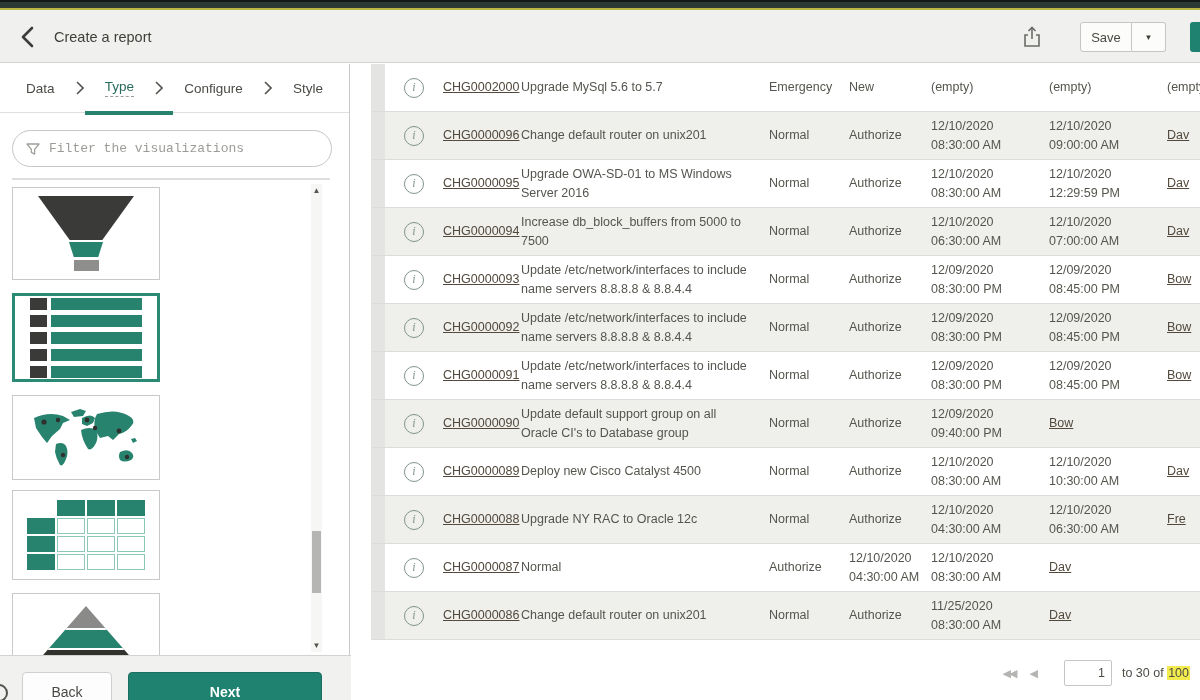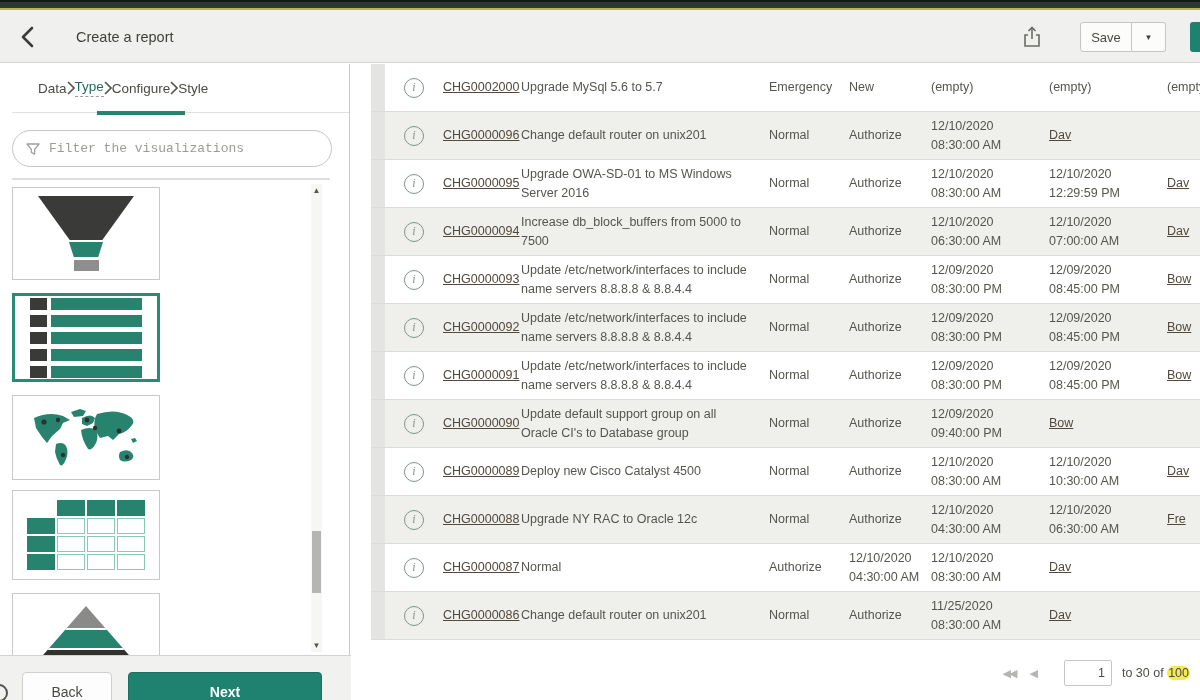--- a/index.html
+++ b/index.html
@@ -6,34 +6,34 @@
   html,body { background:#e9e9e7; }
   body { font-family:"Liberation Sans", sans-serif; }
   .screen { position:relative; width:1200px; height:700px; background:#fff; overflow:hidden; }
 
   
   .topstrip { position:absolute; top:0; left:0; right:0; height:10px; background:#2c3834;
               border-top:2px solid #111816; border-bottom:2px solid #b9b544; }
   .topbar { position:absolute; top:10px; left:0; right:0; height:53px; background:#f0f0ee;
             border-bottom:1px solid #d2d2d0; }
   .back-btn { position:absolute; left:18px; top:14px; width:28px; height:26px; background:none; border:none; cursor:pointer; }
-  .page-title { position:absolute; left:76px; top:19px; font-size:14.5px; color:#3f3f3a; }
+  .page-title { position:absolute; left:54px; top:19px; font-size:14.5px; color:#3f3f3a; }
   .share-btn { position:absolute; right:155px; top:15px; width:24px; height:24px; background:none; border:none; cursor:pointer; }
   .save-btn { position:absolute; right:68px; top:12px; width:52px; height:30px; background:#fcfcfa;
               border:1px solid #c6c6c4; border-radius:3px 0 0 3px; font-size:13px; color:#4a4a45; cursor:pointer; }
   .save-caret-btn { position:absolute; right:34px; top:12px; width:34px; height:30px; background:#fcfcfa;
               border:1px solid #c6c6c4; border-left:none; border-radius:0 3px 3px 0; font-size:8px; color:#3f3f3a; cursor:pointer; }
   .teal-sliver-btn { position:absolute; right:0; top:12px; width:10px; height:30px; background:#1f8170;
               border:none; border-radius:3px 0 0 3px; cursor:pointer; }
 
   
   .panel { position:absolute; top:64px; left:0; width:350px; height:591px; background:#fff;
            border-right:1px solid #c9c9c7; overflow:hidden; }
   .crumbbar { position:relative; height:49px; border-bottom:1px solid #e0e0de;
-              display:flex; align-items:center; padding:3px 26px;margin-left:12px; }
+              display:flex; align-items:center; justify-content:space-between; padding:3px 26px; }
   .crumb { font-size:13.5px; color:#4a4a45; background:none; border:none; cursor:pointer; font-family:inherit; }
   .crumb.active { color:#256b5d; border-bottom:1px dashed #9a9a97; padding-bottom:2px; }
   .crumb-sep { display:flex; align-items:center; }
   .active-bar { position:absolute; left:85px; bottom:-3px; width:88px; height:4px; background:#27836e; }
 
   .filter-wrap { position:absolute; left:12px; top:66px; width:320px; height:37px; border:1px solid #c6c6c4;
                  border-radius:19px; background:#fff; display:flex; align-items:center; padding:0 12px; gap:8px; }
   .filter-wrap input { border:none; outline:none; flex:1; font-size:13px; color:#4a4a45; font-family:Liberation Mono, monospace; background:transparent; }
   .filter-wrap input::placeholder { color:#9b9b97; }
 
@@ -105,21 +105,21 @@
   .assignee { overflow:hidden; white-space:nowrap; }
 
   
   .pager { position:absolute; top:596px; right:10px; display:flex; align-items:center; }
   .pager-first, .pager-prev { background:none; border:none; color:#b4b4b2; font-size:11px; cursor:pointer; padding:0; }
   .pager-first { letter-spacing:-2px; margin-right:14px; }
   .pager-prev { margin-right:26px; }
   .pager-input { width:48px; height:26px; border:1px solid #c6c6c4; border-radius:2px; text-align:right;
                  padding-right:6px; font-size:12.5px; color:#4a4a45; font-family:inherit; margin-right:10px; }
   .pager-label { font-size:12.5px; color:#4c4c47; }
-  .pager-total { background:#f3ea4d; padding:0 1px;border-radius:7px; }
+  .pager-total { background:#f3ea4d; padding:0 1px; }
 
   svg { display:block; }
 </style>
 </head>
 <body>
 
 <div class="screen">
 
   <div class="topstrip"></div>
 
@@ -300,20 +300,21 @@
       <div class="row">
         <div class="sliver"></div>
         <div class="info-wrap">
             <span class="info-icon">i</span>
           </div>
         <span class="cell chg-link">CHG0000096</span>
         <span class="cell desc">Change default router on unix201</span>
         <span class="cell">Normal</span>
         <span class="cell">Authorize</span>
         <span class="cell datecell">12/10/2020 08:30:00 AM</span>
+        <span class="cell datecell">12/10/2020 09:00:00 AM</span>
         <span class="cell assignee chg-link">Dav</span>
       </div>
 
       <div class="row">
         <div class="sliver"></div>
         <div class="info-wrap">
             <span class="info-icon">i</span>
           </div>
         <span class="cell chg-link">CHG0000095</span>
         <span class="cell desc">Upgrade OWA-SD-01 to MS Windows Server 2016</span>

